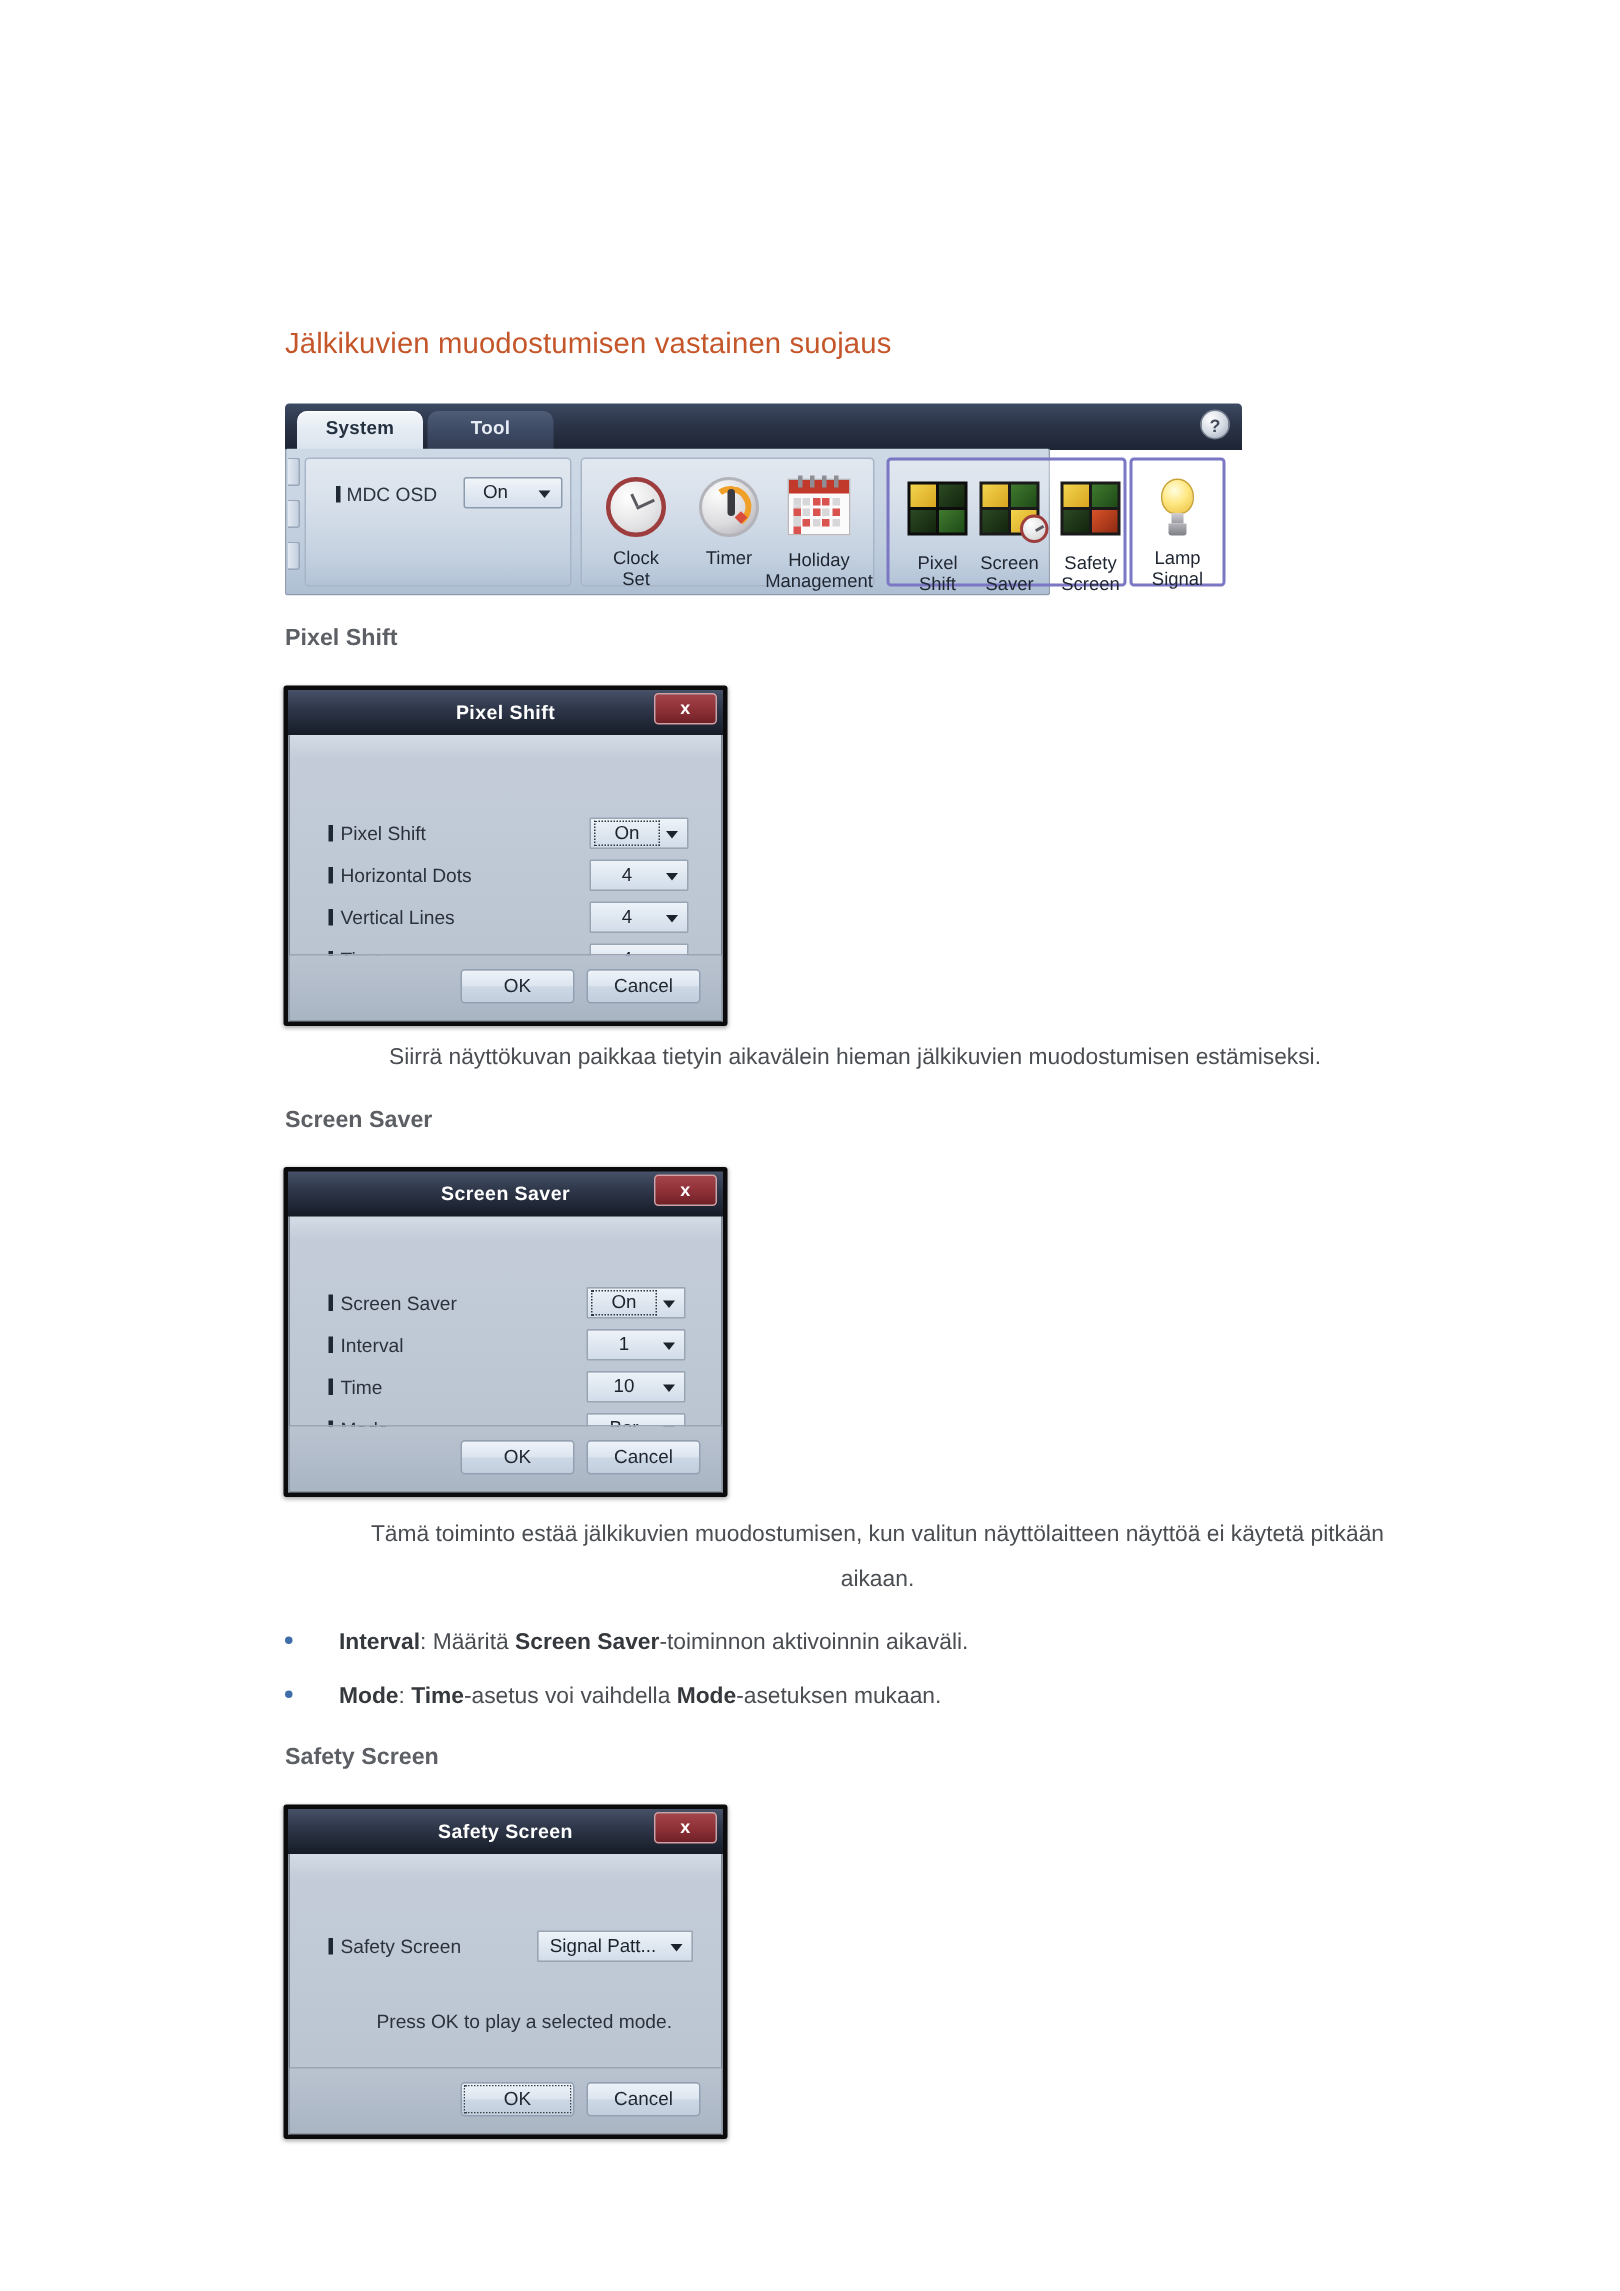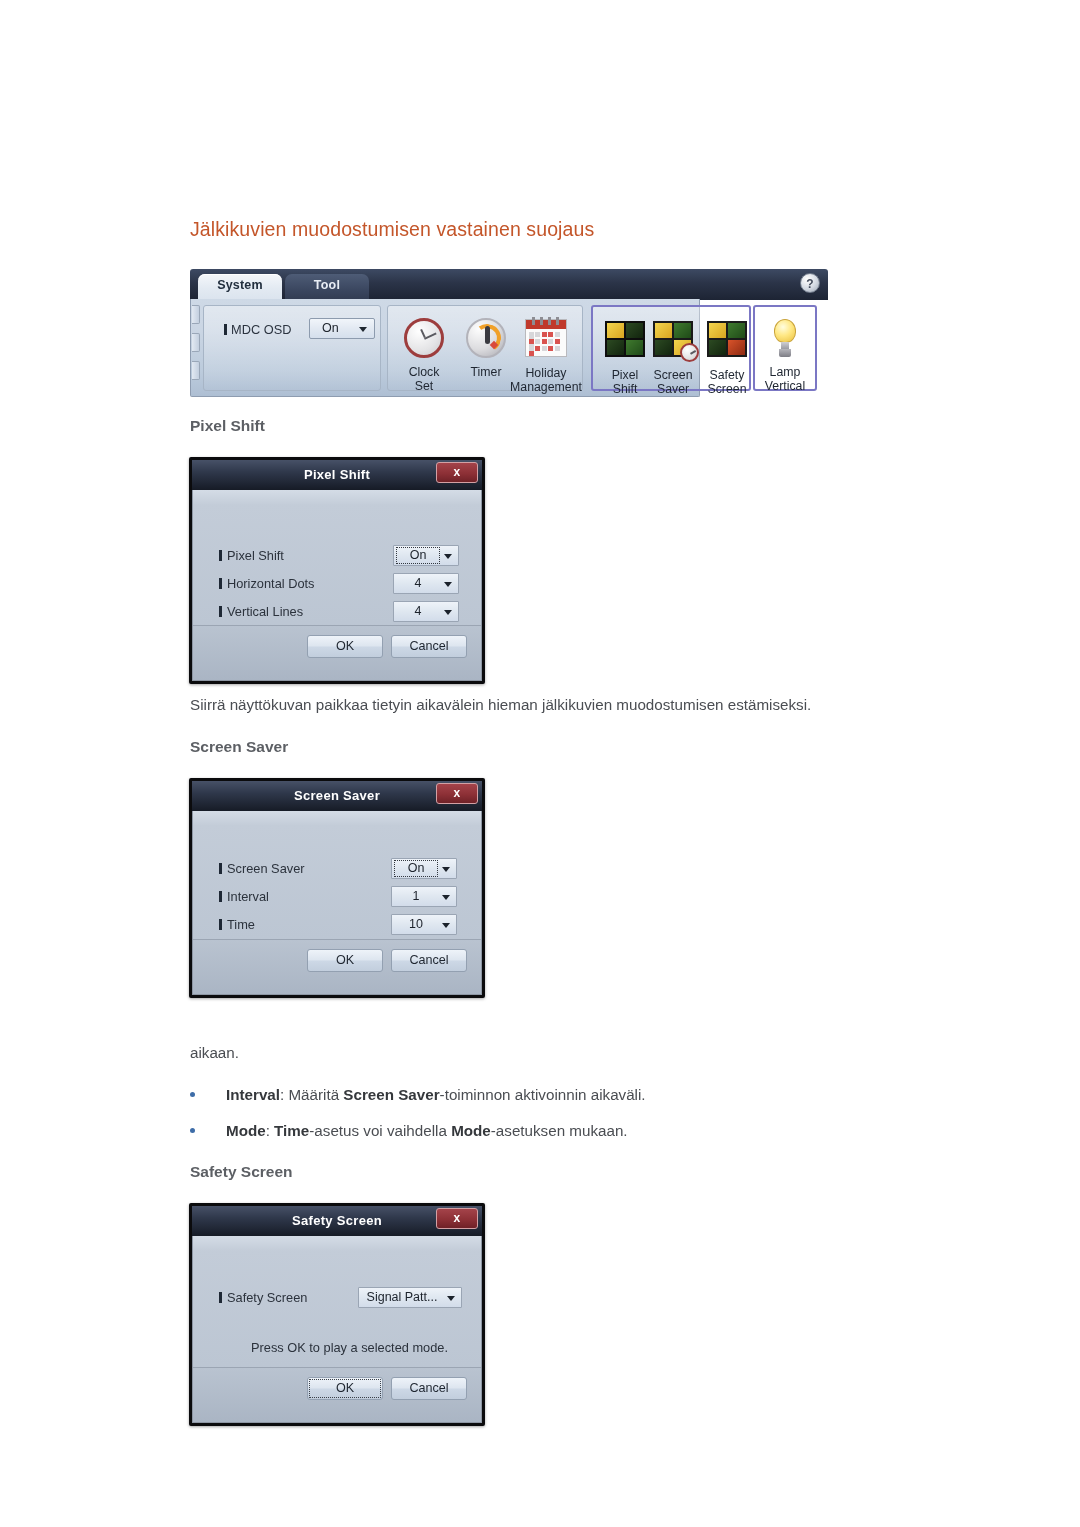--- a/index.html
+++ b/index.html
@@ -32,20 +32,21 @@
     font-weight: bold;
     color: #5c5f64;
     white-space: nowrap;
   }
   .para {
     position: absolute;
     left: 190px;
     font-size: 15.2px;
     color: #4a4d52;
     line-height: 30px;
+    text-align: center;
   }
   .bullet-row {
     position: absolute;
     left: 190px;
     font-size: 15.2px;
     color: #4a4d52;
     line-height: 26px;
     white-space: nowrap;
   }
   .bullet-row .dot {
@@ -341,21 +342,21 @@
     border-left: 4.5px solid transparent;
     border-right: 4.5px solid transparent;
     border-top: 5px solid #1b222b;
   }
   .dd .val { position: absolute; left: 0; right: 16px; top: 0; }
   .dd.focus .val {
     border: 1px dotted #33383f;
     left: 2px; right: 18px; top: 1px; height: 17px; line-height: 15px;
   }
   .dlg-foot {
-    position: absolute; left: 0; right: 0; bottom: 0; height: 55px;
+    position: absolute; left: 0; right: 0; bottom: 0; height: 44px;
     background: linear-gradient(to bottom, #b9c3d0 0%, #aab5c4 100%);
     border-top: 1px solid #9ba5b3;
   }
   .dbtn {
     position: absolute;
     top: 9px; width: 76px; height: 23px;
     background: linear-gradient(to bottom, #eef3f9 0%, #dde5ef 48%, #cdd8e6 52%, #c2cedd 100%);
     border: 1px solid #93a0b1;
     border-radius: 3px;
     font-size: 12.6px;
@@ -505,21 +506,21 @@
       <div class="grp highlight" style="left:562px; width:64px;">
         <div class="tbtn" style="left:-2px; width:64px;">
           <div class="ico">
             <div class="ic-lamp">
                 <span class="bulb"></span>
                 <span class="neck"></span>
                 <span class="base"></span>
               </div>
           </div>
           <div class="cap">Lamp</div>
-          <div class="cap">Vertical</div>
+          <div class="cap">Signal</div>
         </div>
       </div>
 
     </div>
   </div>
 
   <div class="h2" style="top:417px;">Pixel Shift</div>
 
   <div class="dlg" style="left:189px; top:457px; width:296px; height:227px;">
     <div class="dlg-inner">
@@ -630,20 +631,21 @@
         </div>
 
         <div class="dlg-foot">
           <div class="dbtn" style="left:114px;">OK</div>
           <div class="dbtn" style="left:198px;">Cancel</div>
         </div>
       </div>
     </div>
   </div>
 
+  <div class="para" style="top:1008px; width:790px;">Tämä toiminto estää jälkikuvien muodostumisen, kun valitun näyttölaitteen näyttöä ei käytetä pitkään</div>
   <div class="para" style="top:1038px; width:790px;">aikaan.</div>
 
   <div class="bullet-row" style="top:1082px;">
     <span class="dot"></span><b>Interval</b><span>: Määritä </span><b>Screen Saver</b><span>-toiminnon aktivoinnin aikaväli.</span>
   </div>
   <div class="bullet-row" style="top:1118px;">
     <span class="dot"></span><b>Mode</b><span>: </span><b>Time</b><span>-asetus voi vaihdella </span><b>Mode</b><span>-asetuksen mukaan.</span>
   </div>
 
   <div class="h2" style="top:1163px;">Safety Screen</div>

